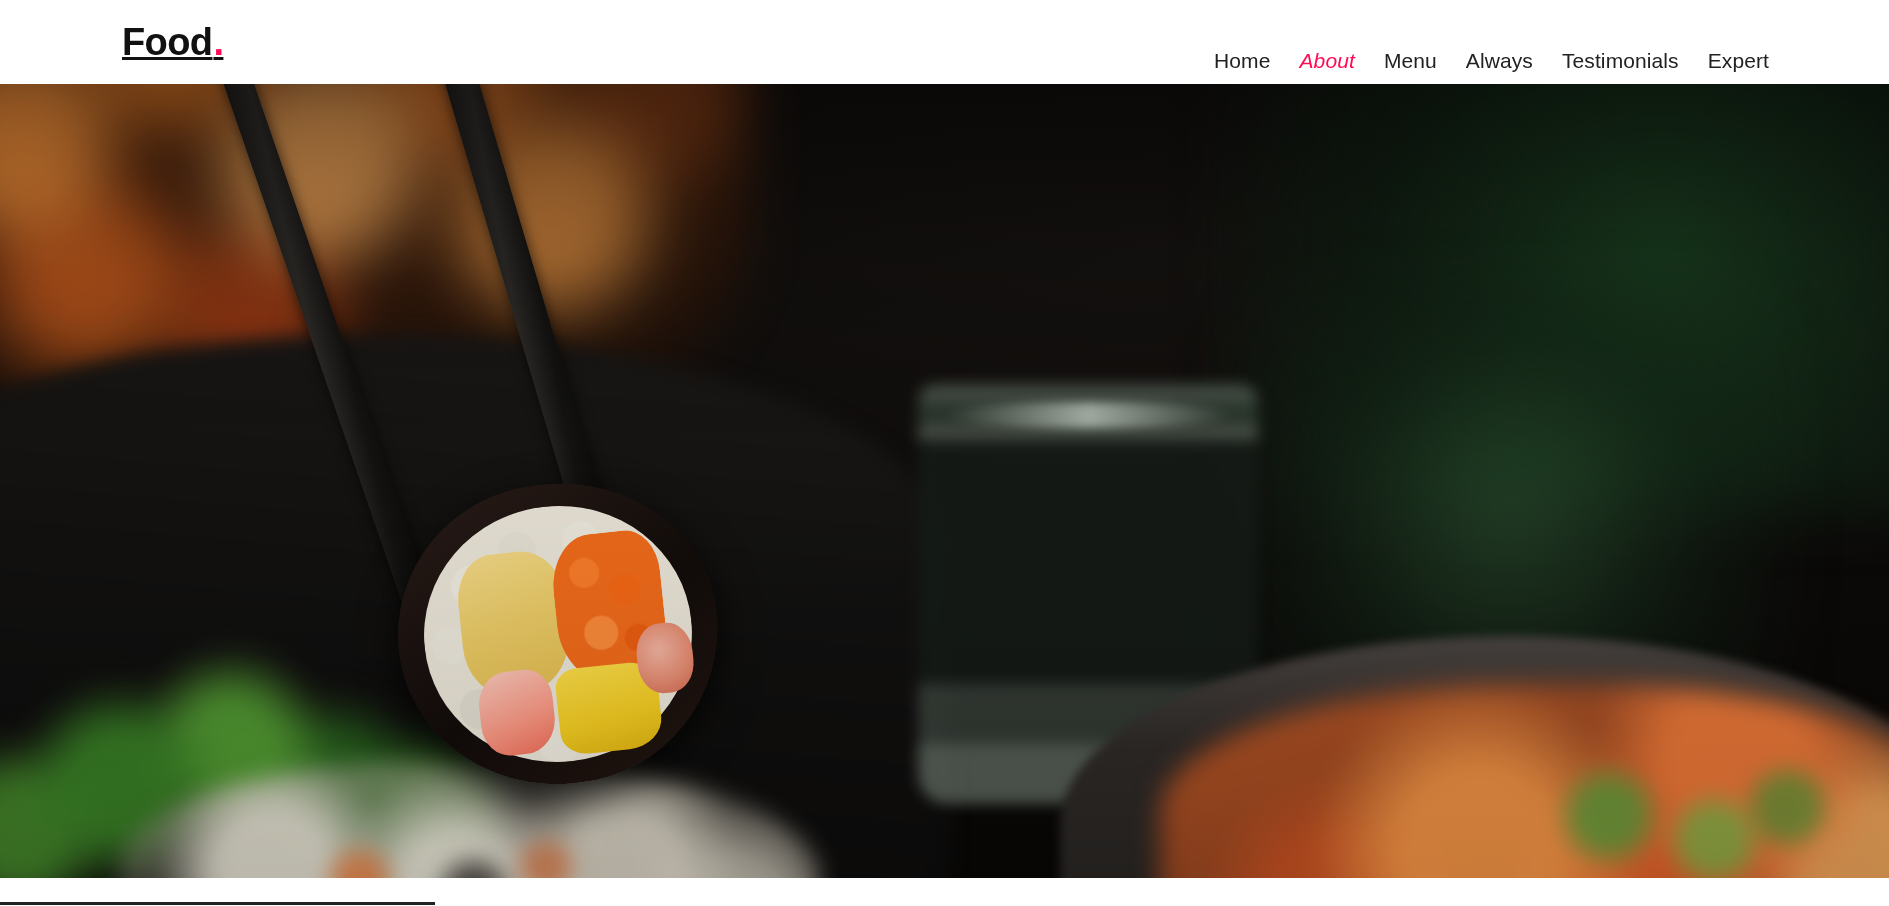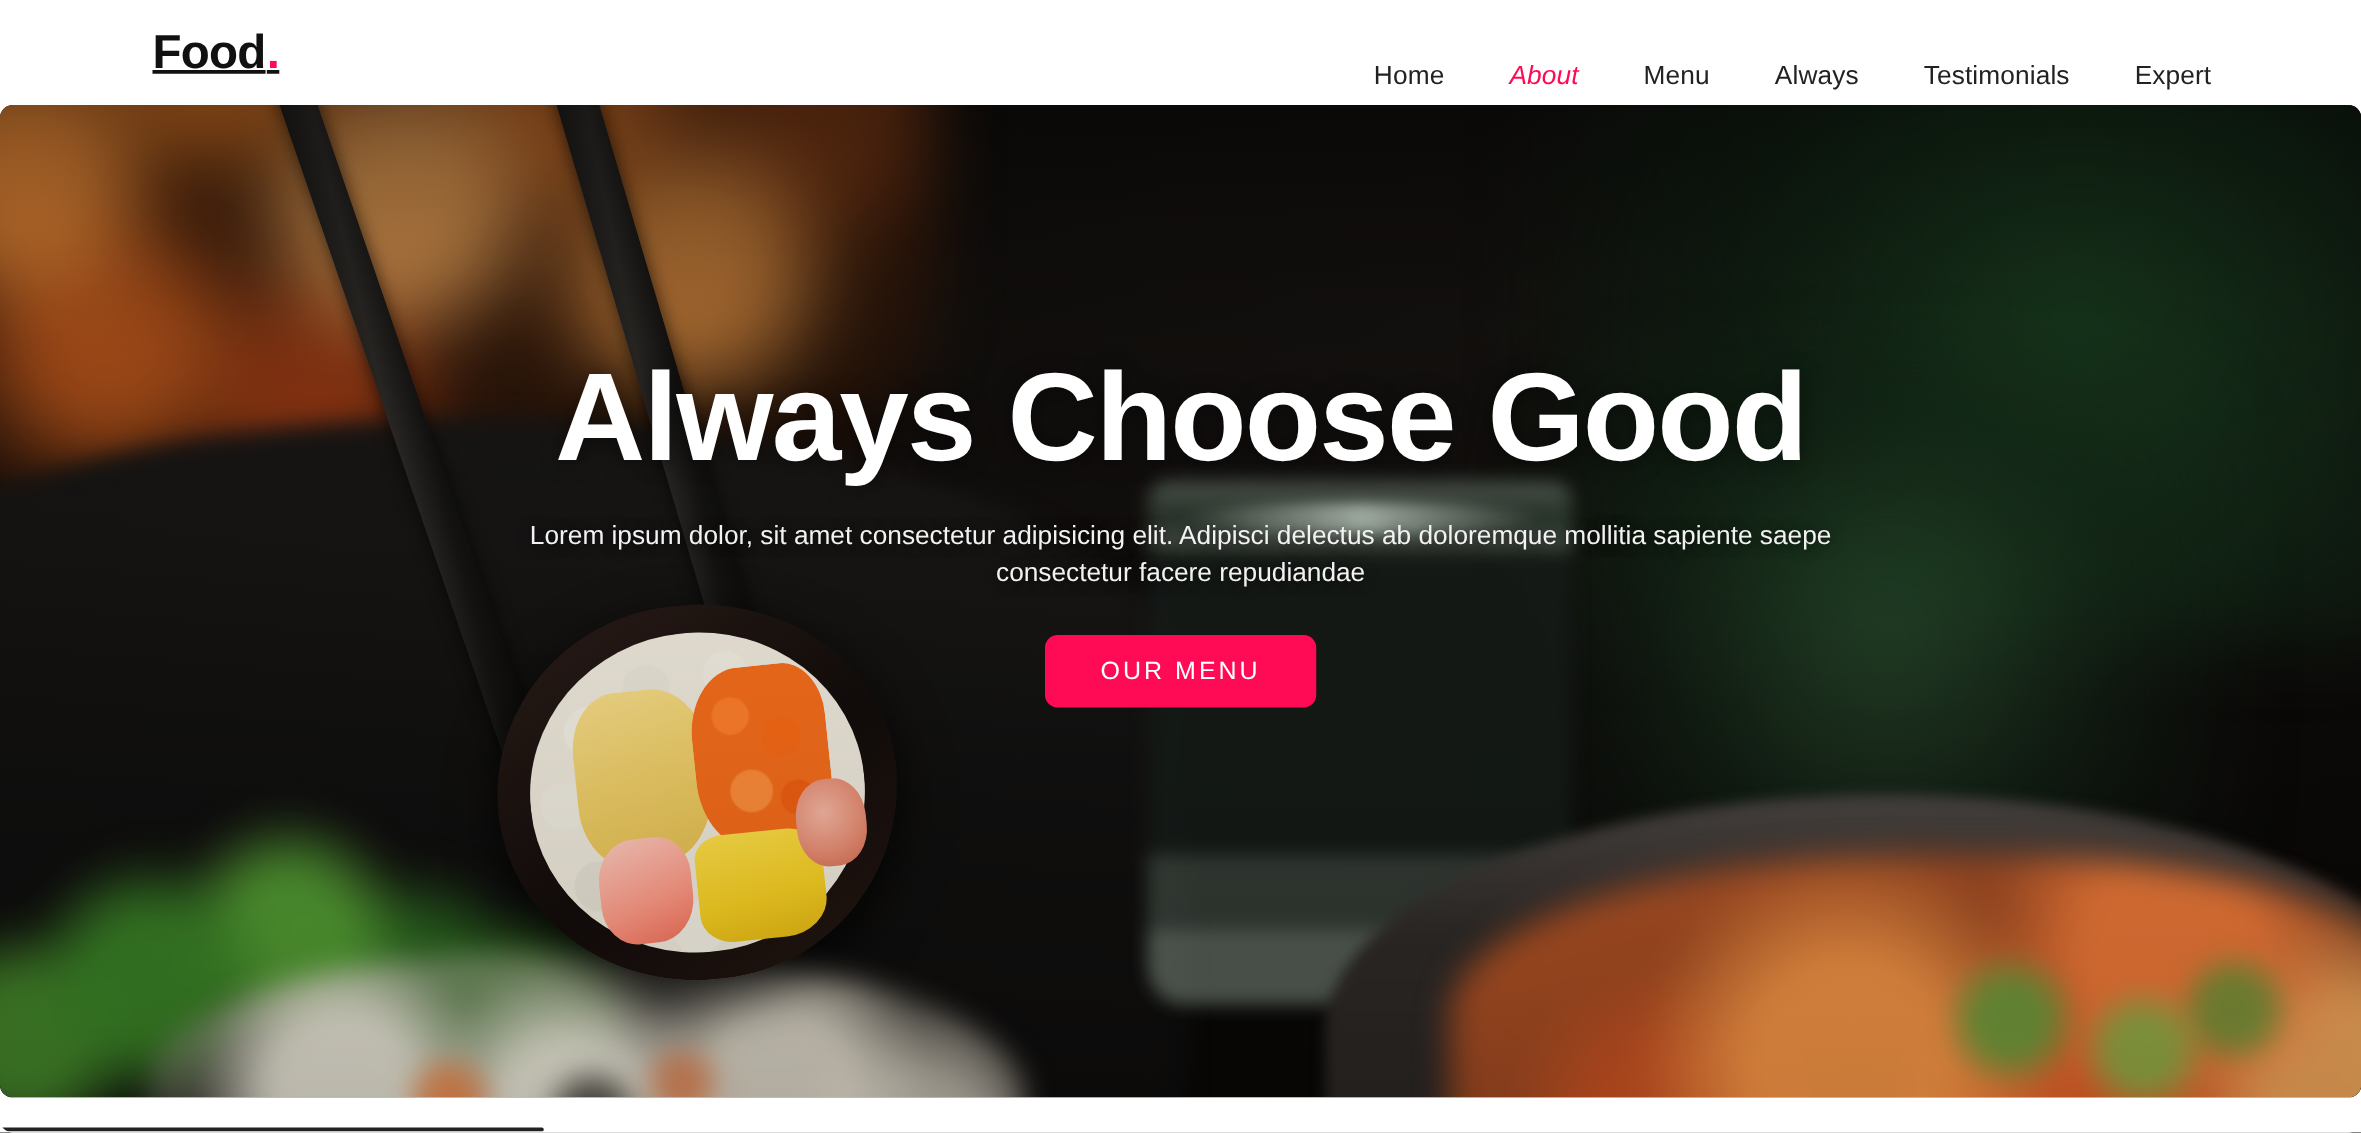--- a/index.html
+++ b/index.html
@@ -1,16 +1,16 @@
 <!DOCTYPE html>
 <html><head>
 <meta charset="utf-8">
 <title>Food. — Always Choose Good</title>
 <style>
-  * { box-sizing: border-box; margin: 0; padding: 0; border-radius: 10px; }
+  * { box-sizing: border-box; margin: 0; padding: 0; }
 
   html, body {
     width: 1889px;
     height: 906px;
     overflow: hidden;
     background: #ffffff;
     font-family: "Liberation Sans", sans-serif;
   }
 
   .page {
@@ -47,21 +47,21 @@
   .brand-dot {
     color: #ff0a54;
     font-size: 38px;
     font-weight: bold;
     margin-left: 1px;
   }
 
   .main-nav {
     display: flex;
     align-items: center;
-    gap: 52px;
+    gap: 29px;
     margin-top: 37px;
   }
   .nav-link {
     font-size: 21px;
     color: #222222;
     text-decoration: none;
     letter-spacing: 0.1px;
     line-height: 1;
     white-space: nowrap;
   }
@@ -439,25 +439,20 @@
         <div class="sushi-egg"></div>
         <div class="sushi-carrot"></div>
         <div class="sushi-pink"></div>
         <div class="sushi-yellow"></div>
         <div class="sushi-ham"></div>
       </div>
 
       <div class="hero-shade"></div>
     </div>
 
-    <div class="hero-content">
-      <h1 class="hero-title">Always Choose Good</h1>
-      <p class="hero-sub">Lorem ipsum dolor, sit amet consectetur adipisicing elit. Adipisci delectus ab doloremque mollitia sapiente saepe consectetur facere repudiandae</p>
-      <button class="hero-cta">OUR MENU</button>
-    </div>
 
   </section>
 
   <div class="below-fold">
     <div class="section-rule"></div>
   </div>
 
 </div>
 
 </body></html>

